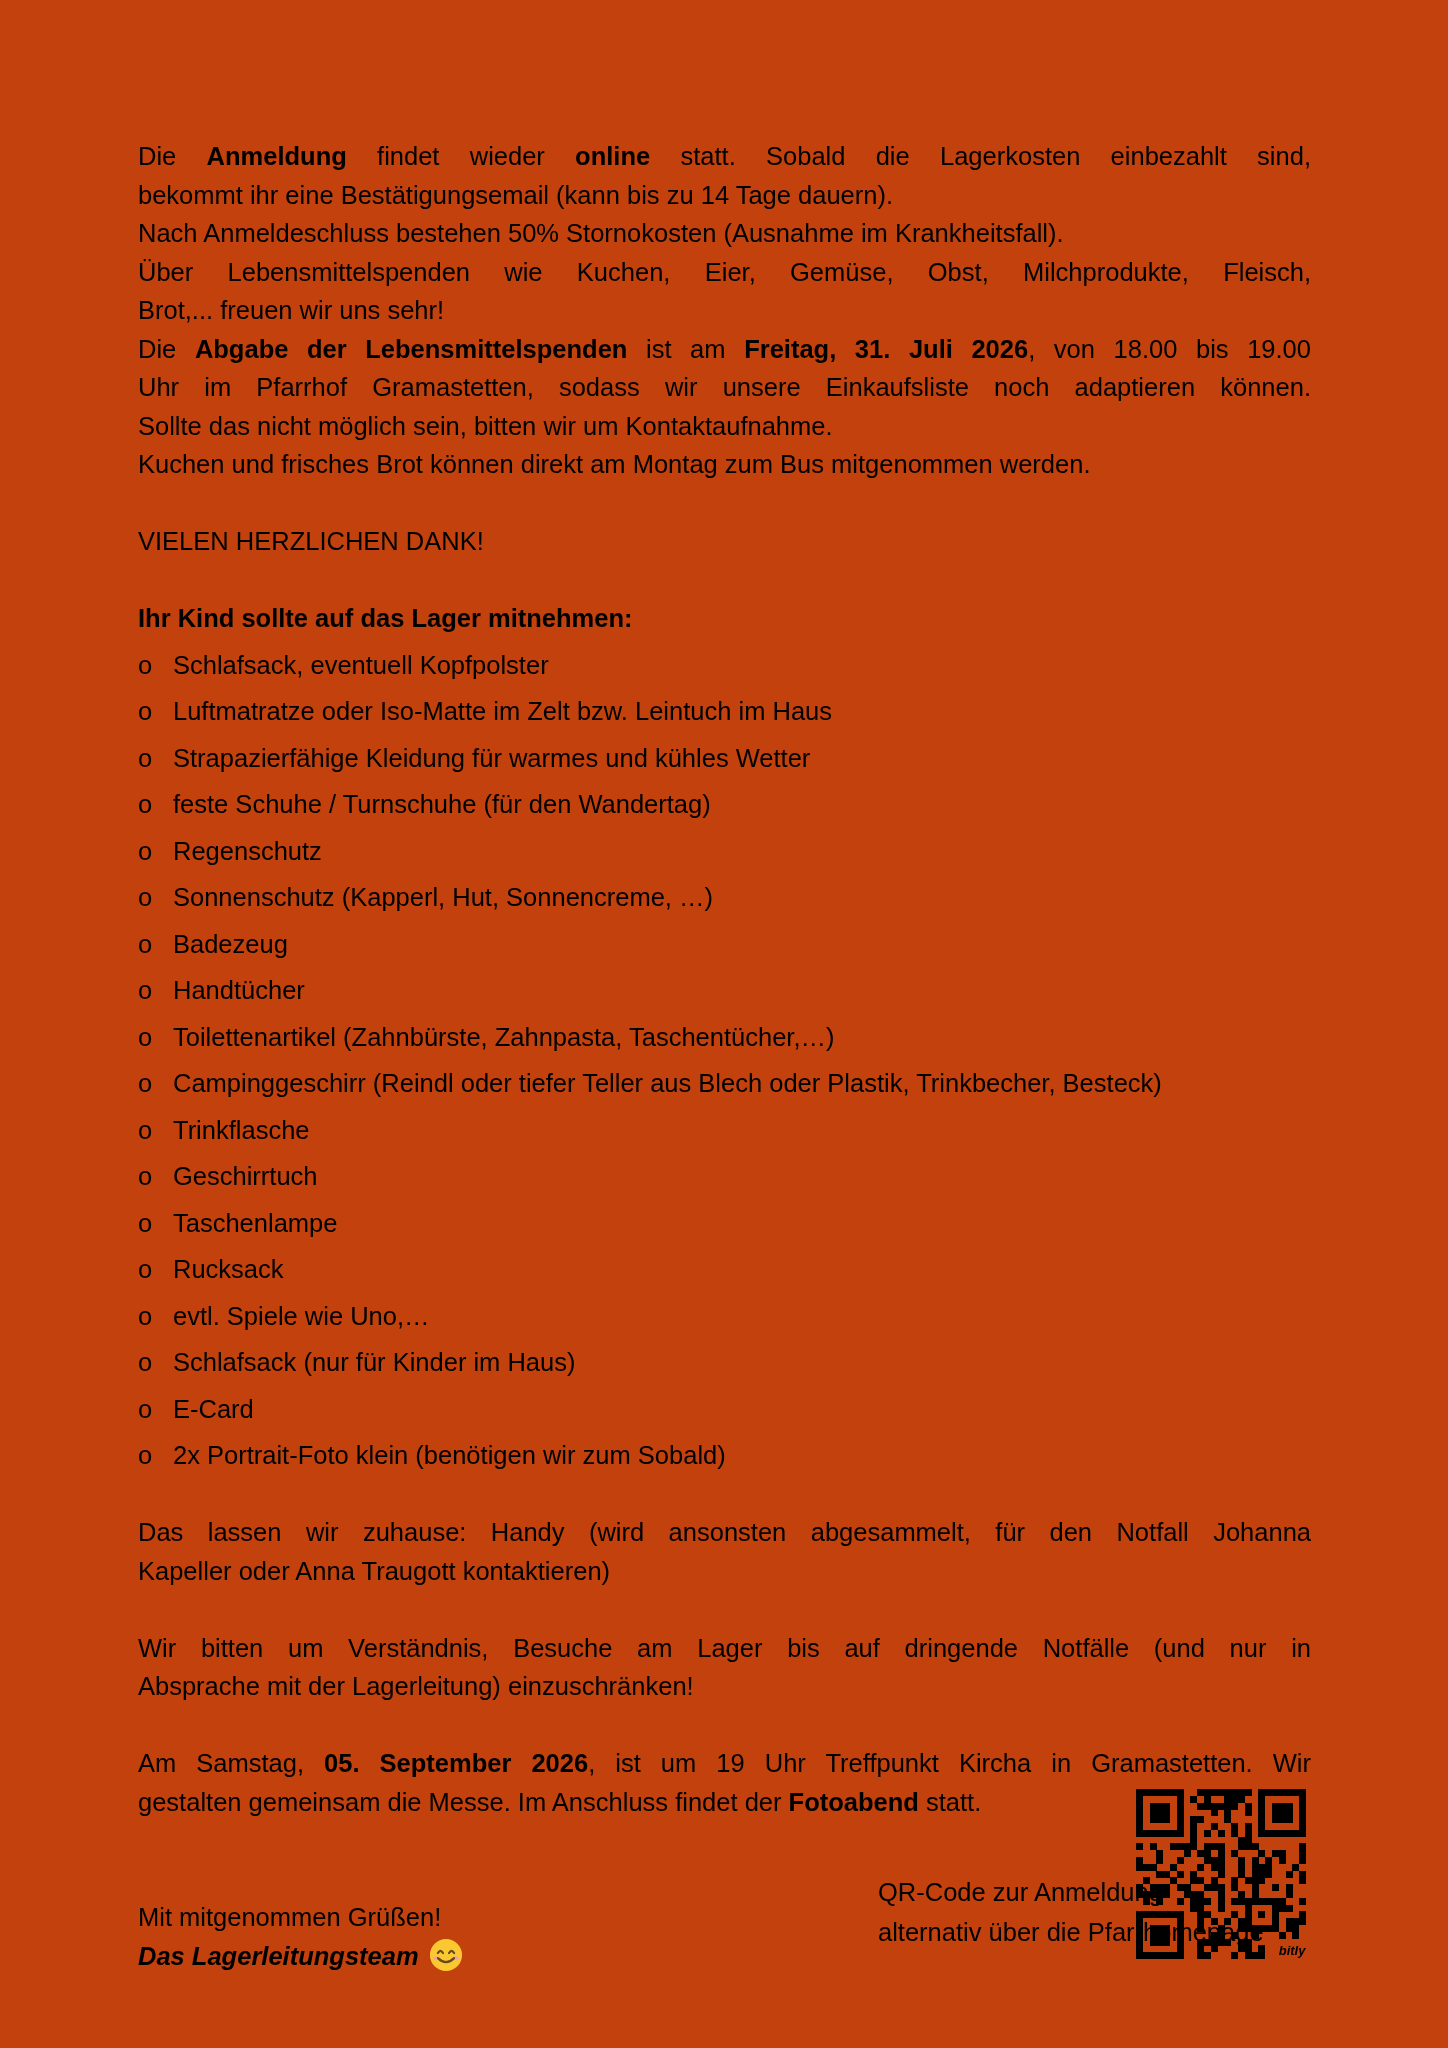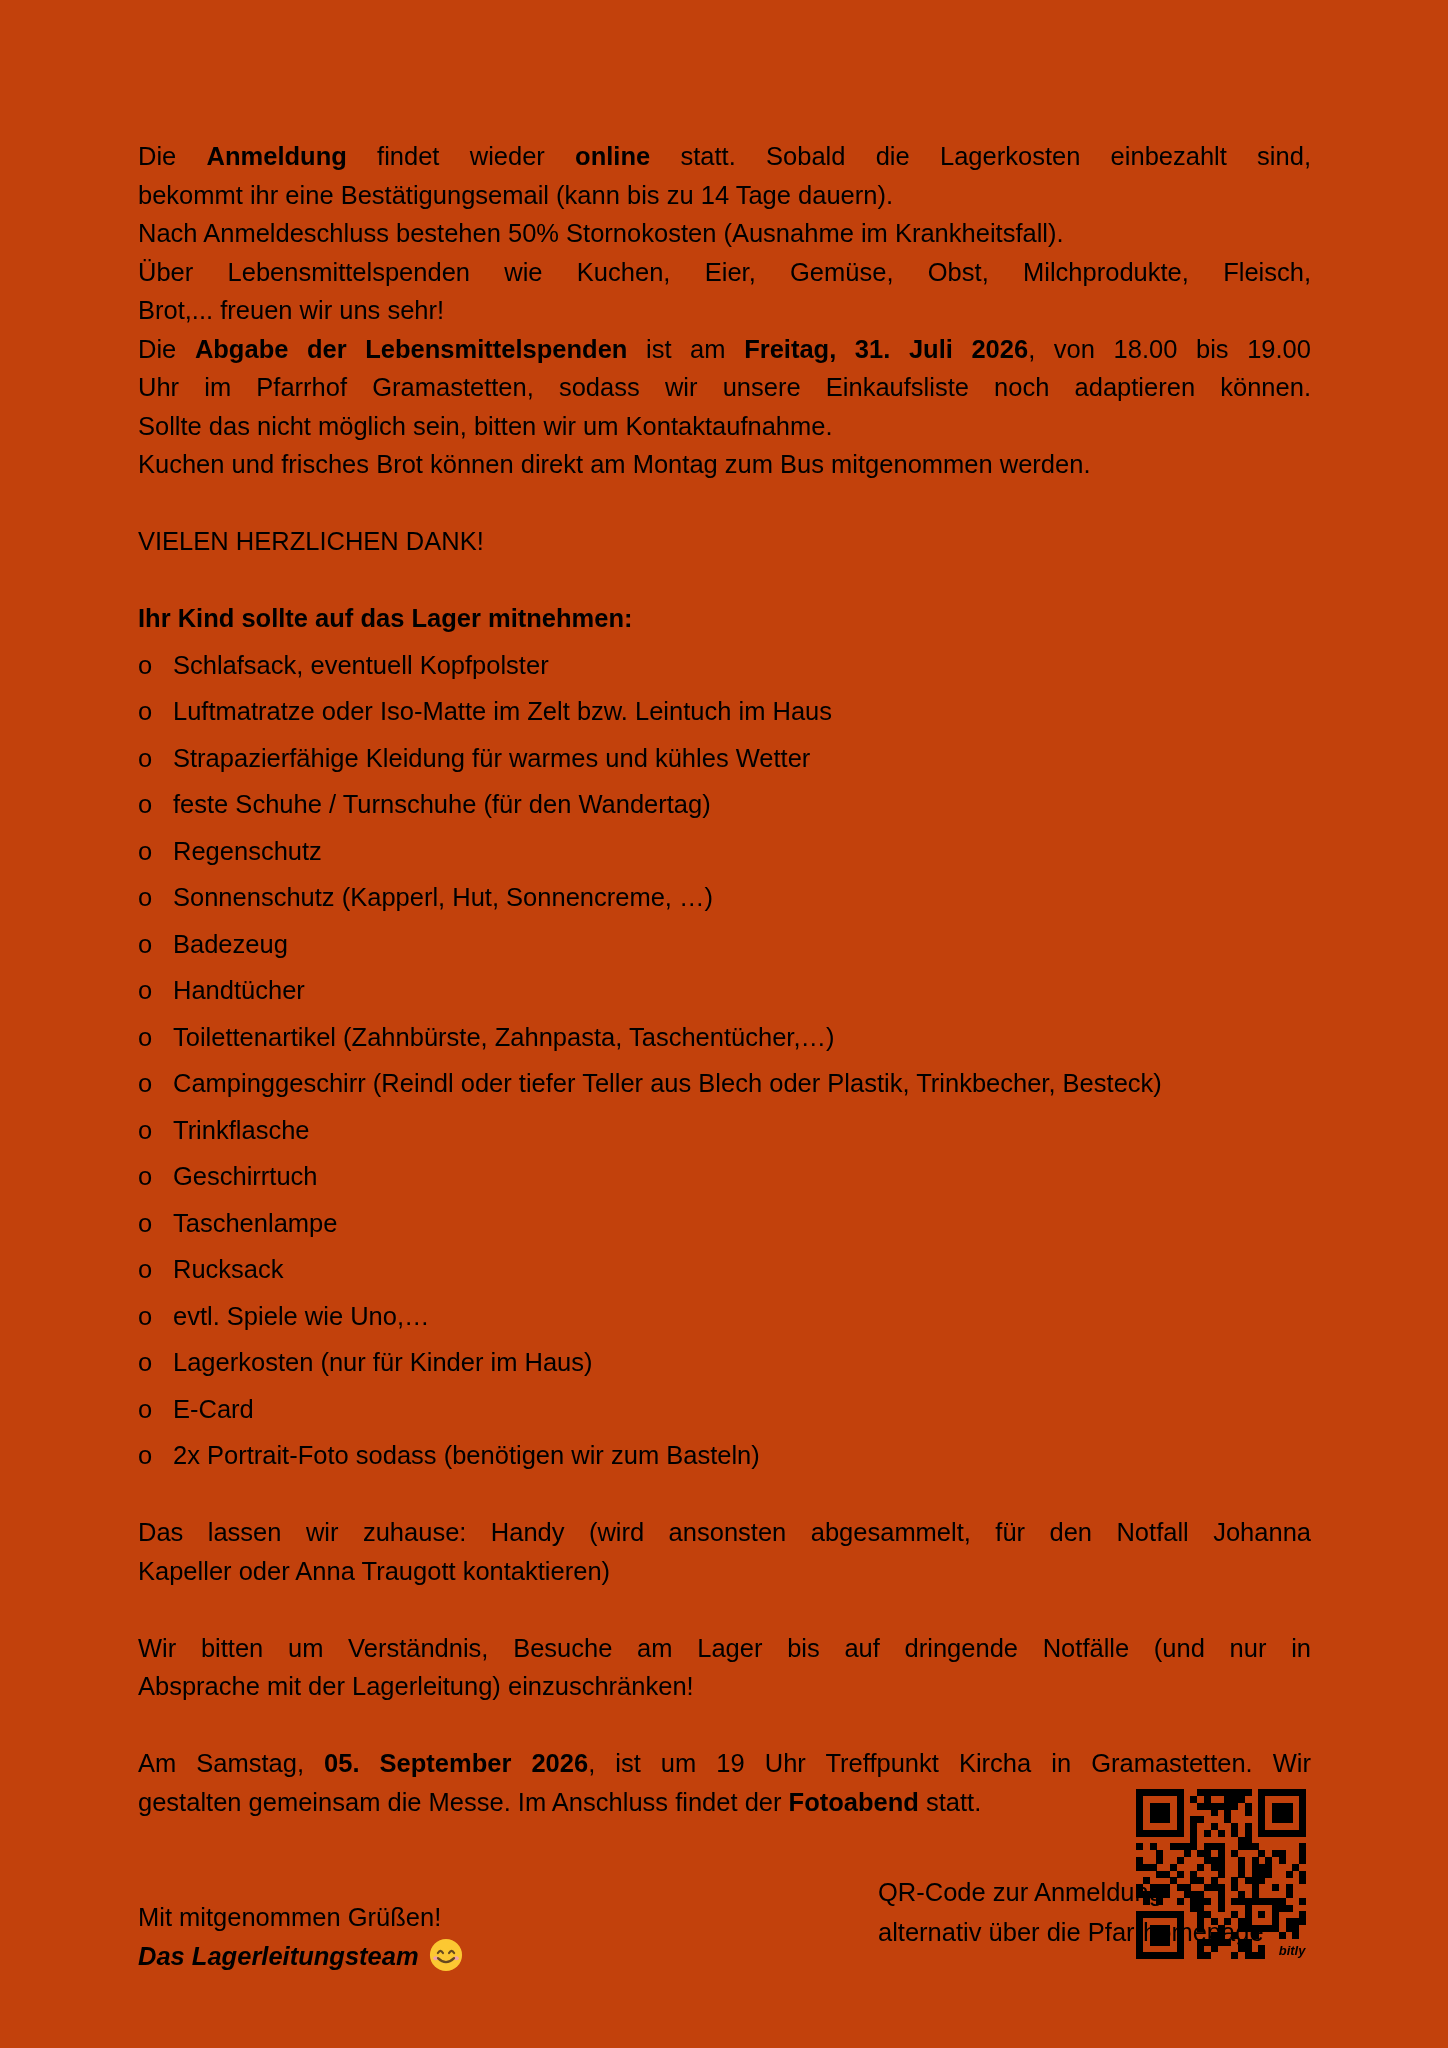--- a/index.html
+++ b/index.html
@@ -82,23 +82,23 @@
       <div class="line item"><span class="bullet">o</span><span>Sonnenschutz (Kapperl, Hut, Sonnencreme, …)</span></div>
       <div class="line item"><span class="bullet">o</span><span>Badezeug</span></div>
       <div class="line item"><span class="bullet">o</span><span>Handtücher</span></div>
       <div class="line item"><span class="bullet">o</span><span>Toilettenartikel (Zahnbürste, Zahnpasta, Taschentücher,…)</span></div>
       <div class="line item"><span class="bullet">o</span><span>Campinggeschirr (Reindl oder tiefer Teller aus Blech oder Plastik, Trinkbecher, Besteck)</span></div>
       <div class="line item"><span class="bullet">o</span><span>Trinkflasche</span></div>
       <div class="line item"><span class="bullet">o</span><span>Geschirrtuch</span></div>
       <div class="line item"><span class="bullet">o</span><span>Taschenlampe</span></div>
       <div class="line item"><span class="bullet">o</span><span>Rucksack</span></div>
       <div class="line item"><span class="bullet">o</span><span>evtl. Spiele wie Uno,…</span></div>
-      <div class="line item"><span class="bullet">o</span><span>Lagerkosten (nur für Kinder im Haus)</span></div>
+      <div class="line item"><span class="bullet">o</span><span>Schlafsack (nur für Kinder im Haus)</span></div>
       <div class="line item"><span class="bullet">o</span><span>E-Card</span></div>
-      <div class="line item"><span class="bullet">o</span><span>2x Portrait-Foto sodass (benötigen wir zum Basteln)</span></div>
+      <div class="line item"><span class="bullet">o</span><span>2x Portrait-Foto klein (benötigen wir zum Sobald)</span></div>
       <div class="line blank"></div>
       <div class="line just"><span>Das lassen wir zuhause: Handy (wird ansonsten abgesammelt, für den Notfall Johanna</span></div>
       <div class="line"><span>Kapeller oder Anna Traugott kontaktieren)</span></div>
       <div class="line blank"></div>
       <div class="line just"><span>Wir bitten um Verständnis, Besuche am Lager bis auf dringende Notfälle (und nur in</span></div>
       <div class="line"><span>Absprache mit der Lagerleitung) einzuschränken!</span></div>
       <div class="line blank"></div>
       <div class="line just"><span>Am Samstag, </span><span class="b">05. September 2026</span><span>, ist um 19 Uhr Treffpunkt Kircha in Gramastetten. Wir</span></div>
       <div class="line"><span>gestalten gemeinsam die Messe. Im Anschluss findet der </span><span class="b">Fotoabend</span><span> statt.</span></div>
       <div class="line blank"></div>

